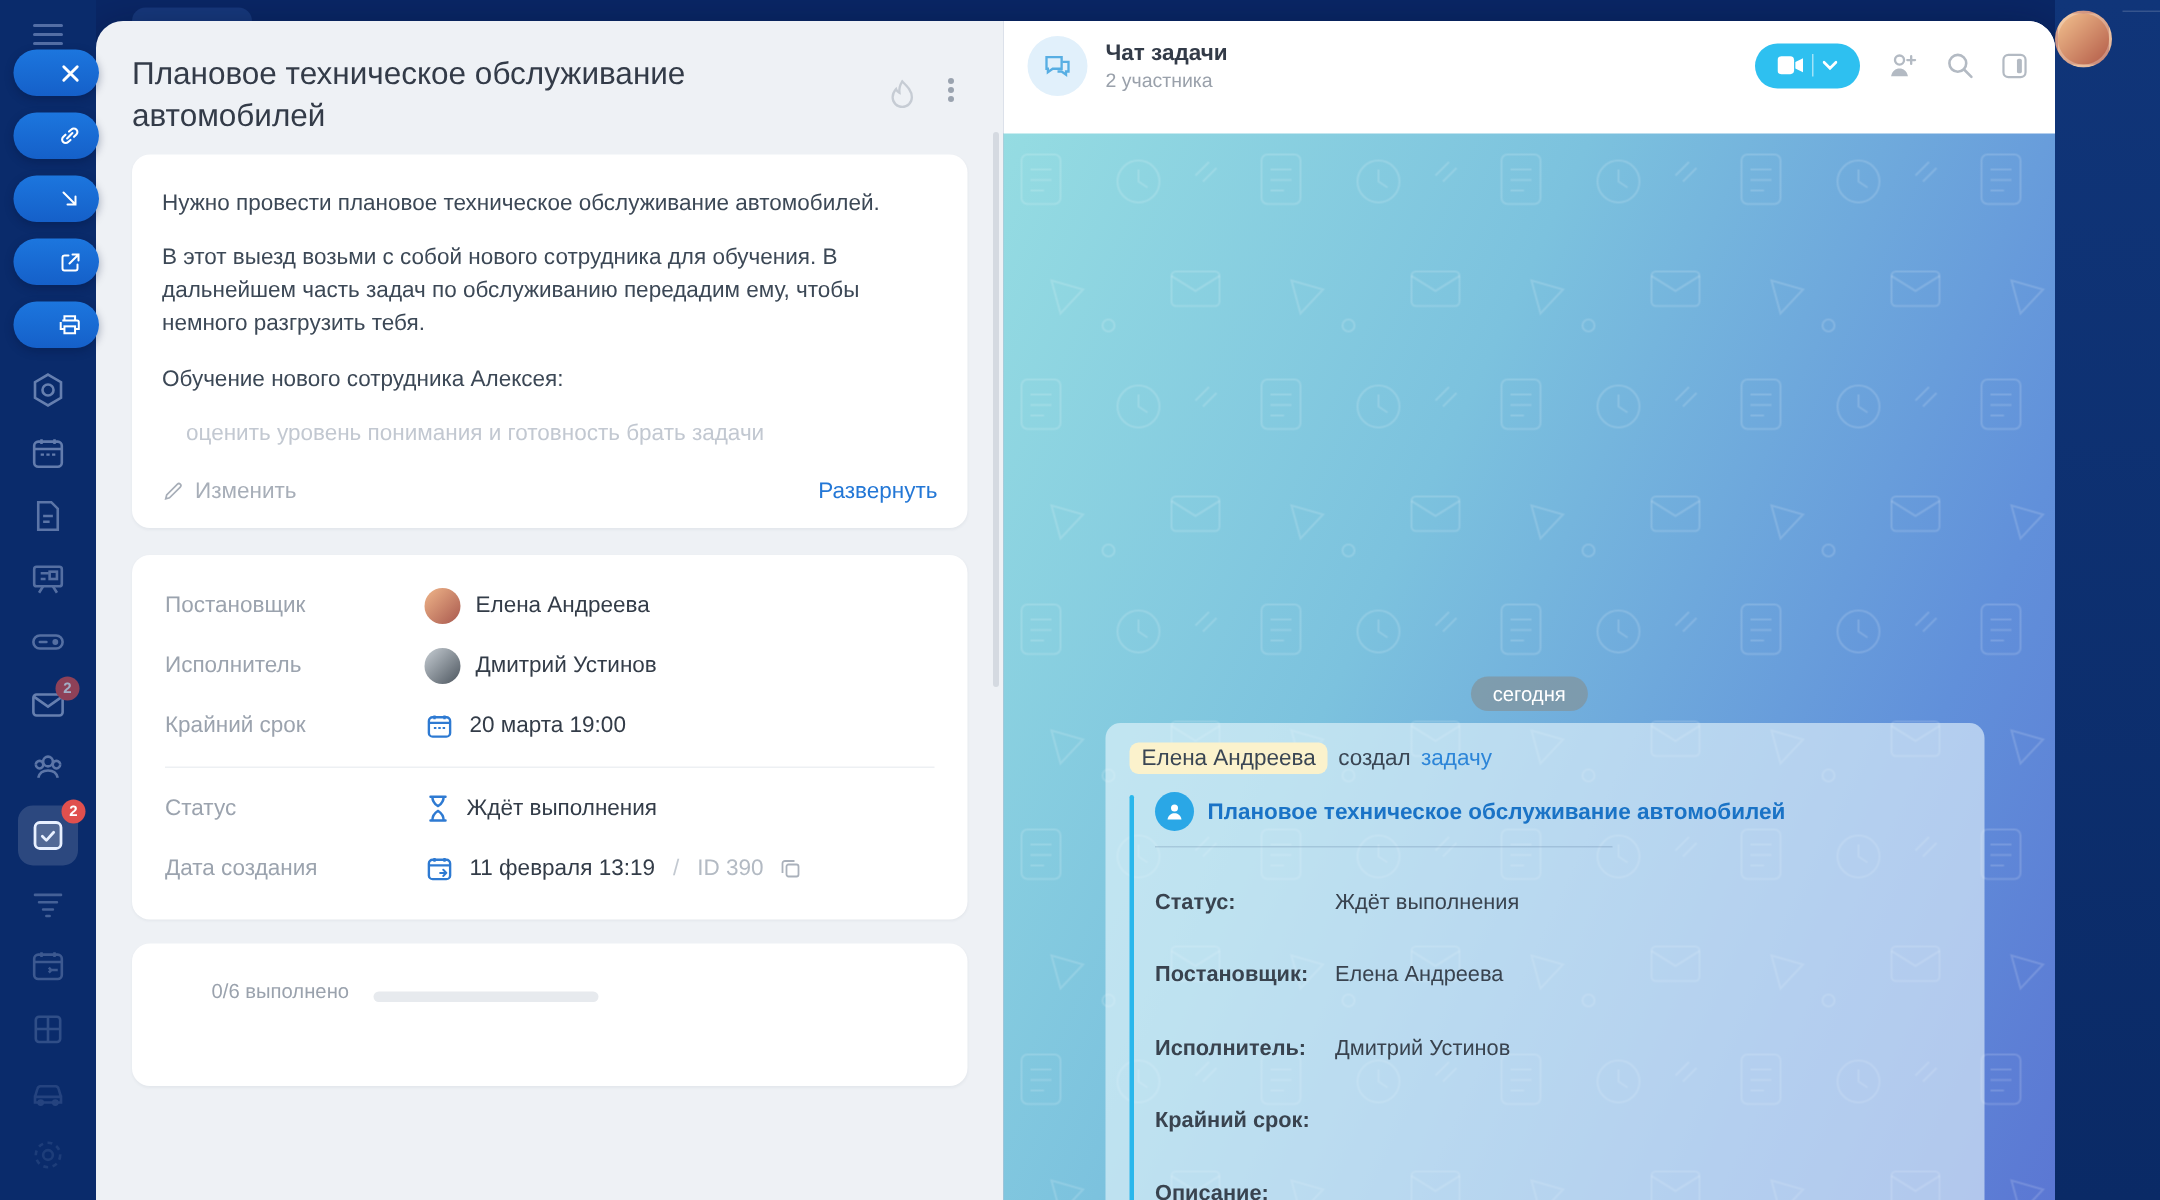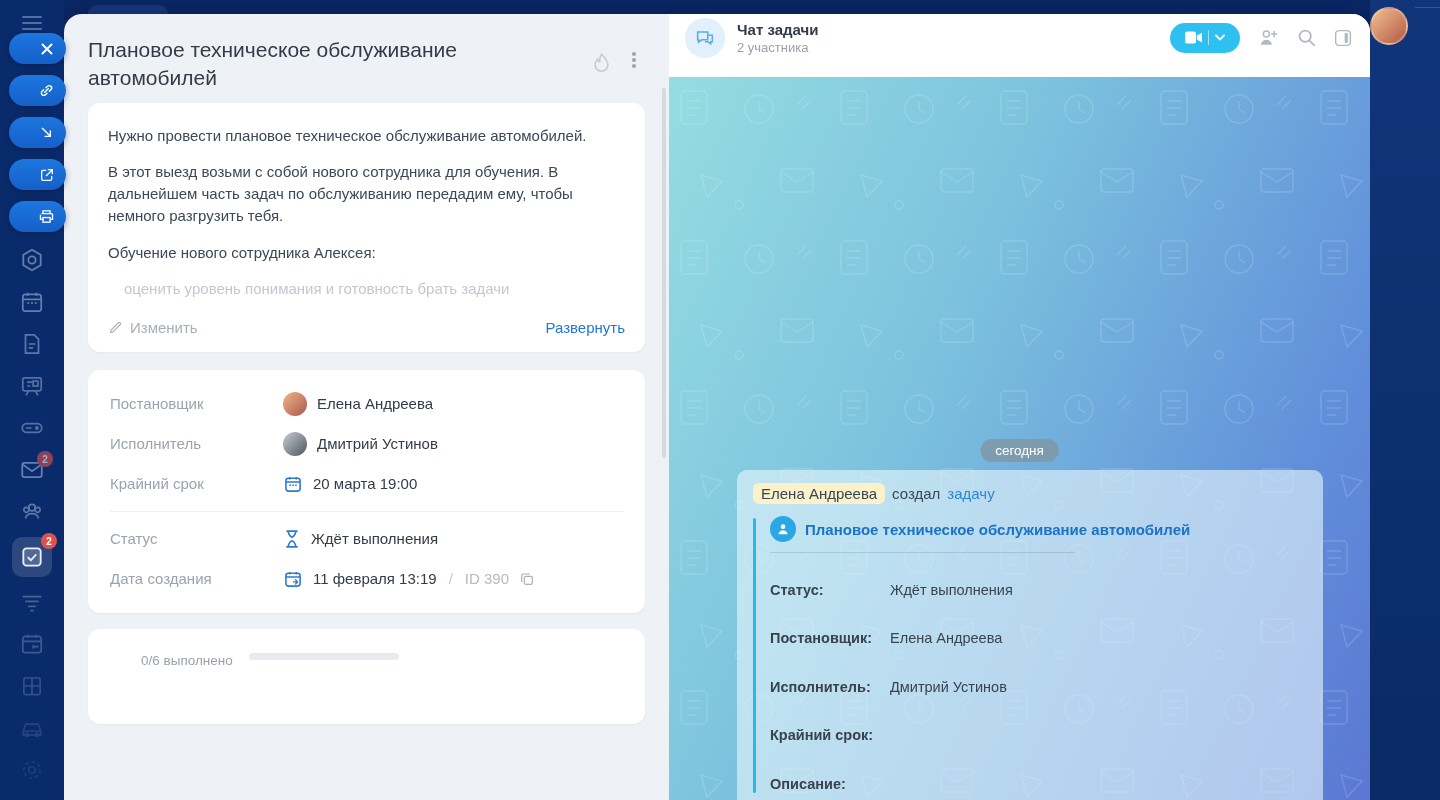--- a/index.html
+++ b/index.html
@@ -56,29 +56,29 @@
   .av-dmitry { background:linear-gradient(135deg,#c7ced4,#4c555e); }
   .id-sep { color:#c3c9d1; font-weight:400; margin:0 2px; }
   .id-text { color:#b3bac3; font-weight:400; }
 
   .check-card { margin-top:16px; padding:15px 22px 0; height:95px; }
   .check-head { display:flex; align-items:center; }
   .check-title { font-size:16px; font-weight:700; color:#333b48; margin-left:12px; }
   .check-actions { margin-left:auto; display:flex; align-items:center; gap:16px; }
   .dots3 { display:flex; gap:3px; cursor:pointer; }
   .dots3 i { width:4px; height:4px; border-radius:50%; background:#a7aeb8; }
-  .check-sub { display:flex; align-items:flex-start; gap:16px; margin:9px 0 0 31px; }
+  .check-sub { display:flex; align-items:flex-end; gap:16px; margin:9px 0 0 31px; }
   .check-progress { font-size:13.5px; color:#9aa2ad; }
   .ptrack { width:150px; height:7px; border-radius:4px; background:#e7eaee; }
 
   .tp-scrollbar { position:absolute; right:3px; top:74px; width:4px; height:370px; border-radius:2px; background:#d5dae1; cursor:pointer; }
 
   
   .chat-panel { flex:1; display:flex; flex-direction:column; background:#fff; }
-  .chat-header { height:63px; background:#fff; display:flex; align-items:center; padding:0 18px 16px 16px; position:relative; flex-shrink:0; }
+  .chat-header { height:75px; background:#fff; display:flex; align-items:center; padding:0 18px 16px 16px; position:relative; flex-shrink:0; }
   .chat-avatar { width:40px; height:40px; border-radius:50%; background:#e1f0fb; display:flex; align-items:center; justify-content:center; flex-shrink:0; }
   .chat-htext { margin-left:12px; }
   .chat-title { font-size:15px; font-weight:700; color:#333b48; }
   .chat-sub { font-size:13px; color:#9aa1ab; margin-top:2px; }
   .chat-hicons { margin-left:auto; display:flex; align-items:center; gap:18px; }
   .video-pill { width:70px; height:30px; border-radius:16px; background:#2ec0f0; display:flex; align-items:center; justify-content:center; gap:6px; cursor:pointer; }
   .video-pill .vd { width:1px; height:15px; background:rgba(255,255,255,.55); }
   .hicon { cursor:pointer; display:flex; }
 
   .chat-body { flex:1; position:relative; background:linear-gradient(115deg,#95dce2 0%,#7cc2de 38%,#6190da 78%,#5b77d3 100%); overflow:hidden; }

